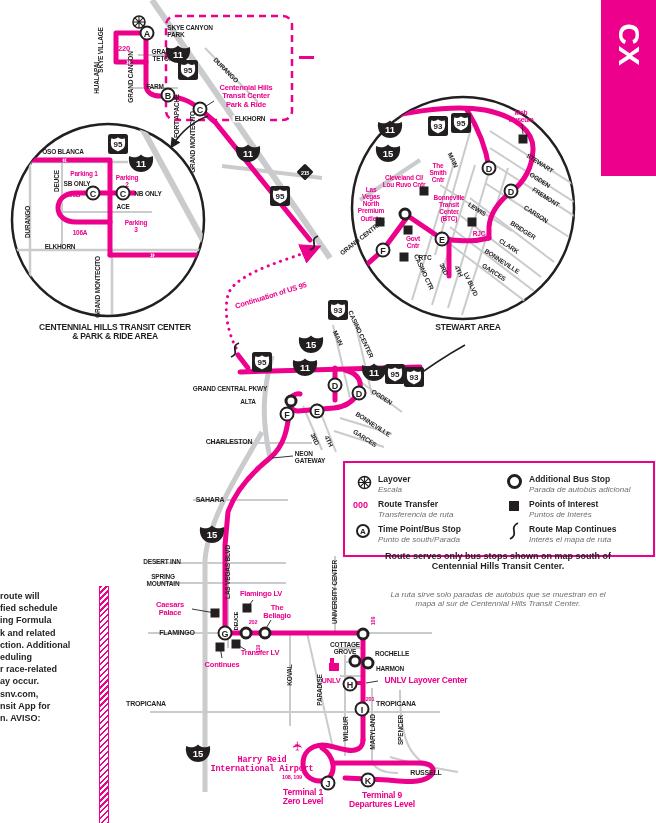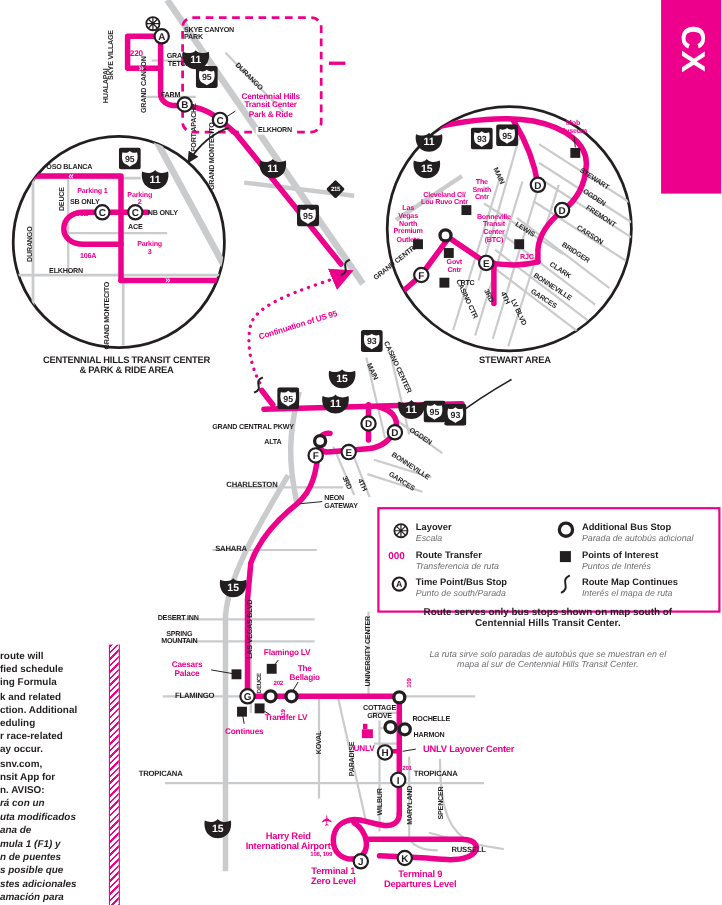--- a/index.html
+++ b/index.html
@@ -438,21 +438,21 @@
   <div class="L s7" style="left:396px;top:704px;">TROPICANA</div>
   <div class="L s7" style="left:146px;top:704px;">TROPICANA</div>
   <div class="L v" style="left:346px;top:729px;">WILBUR</div>
   <div class="L v" style="left:373px;top:732px;">MARYLAND</div>
   <div class="L v" style="left:401px;top:730px;">SPENCER</div>
 
   <div class="shi" style="left:198px;top:752px;"><svg viewBox="0 0 26 22" width="26" height="22">
         <path d="M13,21 C8,21 3.5,18 1.8,13.5 C0.8,10.5 0.6,7.5 1.2,5 C3.4,6.2 6.5,6.6 9,6 C10.6,5.6 12,4.8 13,3.6 C14,4.8 15.4,5.6 17,6 C19.5,6.6 22.6,6.2 24.8,5 C25.4,7.5 25.2,10.5 24.2,13.5 C22.5,18 18,21 13,21 Z" fill="#231F20"></path>
       </svg><b>15</b></div>
   <div class="plane" style="left:297px;top:746px;">✈</div>
-  <div class="L pk s9" style="left:262px;top:765px;">Harry Reid
+  <div class="L pk s9" style="left:262px;top:765px;font-family:Liberation Mono, monospace;">Harry Reid
 International Airport</div>
   <div class="L pk" style="left:292px;top:777px;font-size:5.5px;">108, 109</div>
   <div class="L pk s9" style="left:303px;top:797px;">Terminal 1
 Zero Level</div>
   <div class="L pk s9" style="left:382px;top:800px;">Terminal 9
 Departures Level</div>
   <div class="L s7" style="left:426px;top:773px;">RUSSELL</div>
 
   <div class="stop" style="left:147px;top:33px;">
       <b>A</b>
@@ -528,23 +528,15 @@
 fied schedule
 ing Formula
 k and related
 ction. Additional
 eduling
 r race-related
 ay occur.
 snv.com,
 nsit App for
 n. AVISO:</div>
-  <div class="sidebar" style="top:724px;font-weight:bold;font-style:italic;">rá con un
-uta modificados
-ana de
-mula 1 (F1) y
-n de puentes
-s posible que
-stes adicionales
-amación para</div>
   <div class="hatch"></div>
 
 </div>
 
 </body></html>

